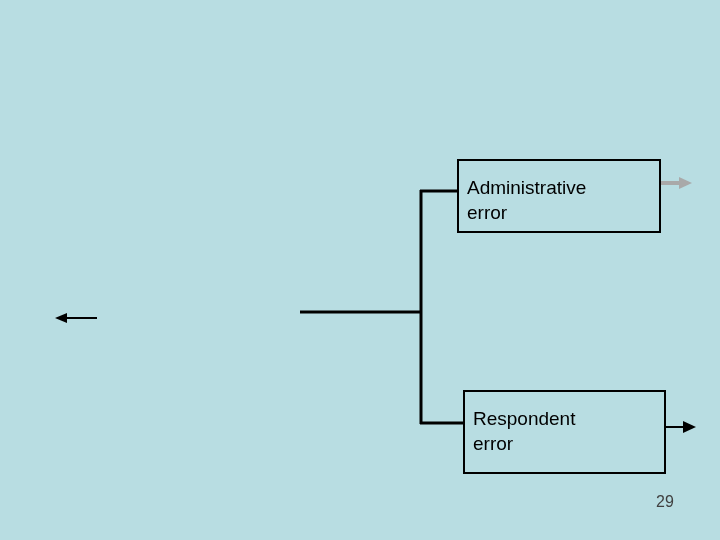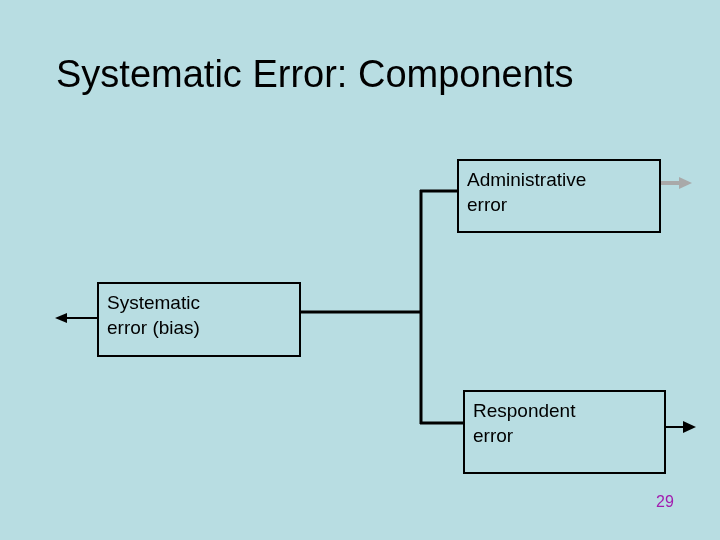--- a/index.html
+++ b/index.html
@@ -28,21 +28,21 @@
     line-height: 44px;
     color: #000000;
     white-space: nowrap;
     letter-spacing: 0px;
   }
   .node-box {
     position: absolute;
     box-sizing: border-box;
     border: 2px solid #000000;
     background: transparent;
-    padding: 6px 0 0 8px;
+    padding: 14px 0 0 8px;
   }
   .node-label {
     font-size: 19px;
     line-height: 25px;
     color: #000000;
     white-space: pre-line;
     display: block;
   }
   #box-admin {
     left: 457px;
@@ -61,37 +61,36 @@
     top: 390px;
     width: 203px;
     height: 84px;
   }
   #page-number {
     position: absolute;
     left: 656px;
     top: 493px;
     font-size: 16px;
     line-height: 18px;
-    color: #a21caf;
+    color: #404040;
   }
   svg.connectors {
     position: absolute;
     left: 0;
     top: 0;
     width: 720px;
     height: 540px;
     pointer-events: none;
   }
 </style>
 </head>
 <body>
 
 <div id="slide">
 
-  <div id="slide-title">Systematic Error: Components</div>
 
   <svg class="connectors" viewBox="0 0 720 540" xmlns="http://www.w3.org/2000/svg">
 
     <line x1="421" y1="190" x2="421" y2="424" stroke="#000000" stroke-width="3"></line>
 
     <line x1="420" y1="191" x2="458" y2="191" stroke="#000000" stroke-width="3"></line>
 
     <line x1="420" y1="423" x2="464" y2="423" stroke="#000000" stroke-width="3"></line>
 
     <line x1="300" y1="312" x2="422" y2="312" stroke="#000000" stroke-width="3"></line>
@@ -104,24 +103,20 @@
 
     <line x1="666" y1="427" x2="686" y2="427" stroke="#000000" stroke-width="2"></line>
     <polygon points="696,427 683,421 683,433" fill="#000000"></polygon>
   </svg>
 
   <div class="node-box" id="box-admin">
     <span class="node-label">Administrative
 error</span>
   </div>
 
-  <div class="node-box" id="box-systematic">
-    <span class="node-label">Systematic
-error (bias)</span>
-  </div>
 
   <div class="node-box" id="box-respondent">
     <span class="node-label">Respondent
 error</span>
   </div>
 
   <div id="page-number">29</div>
 
 </div>
 

